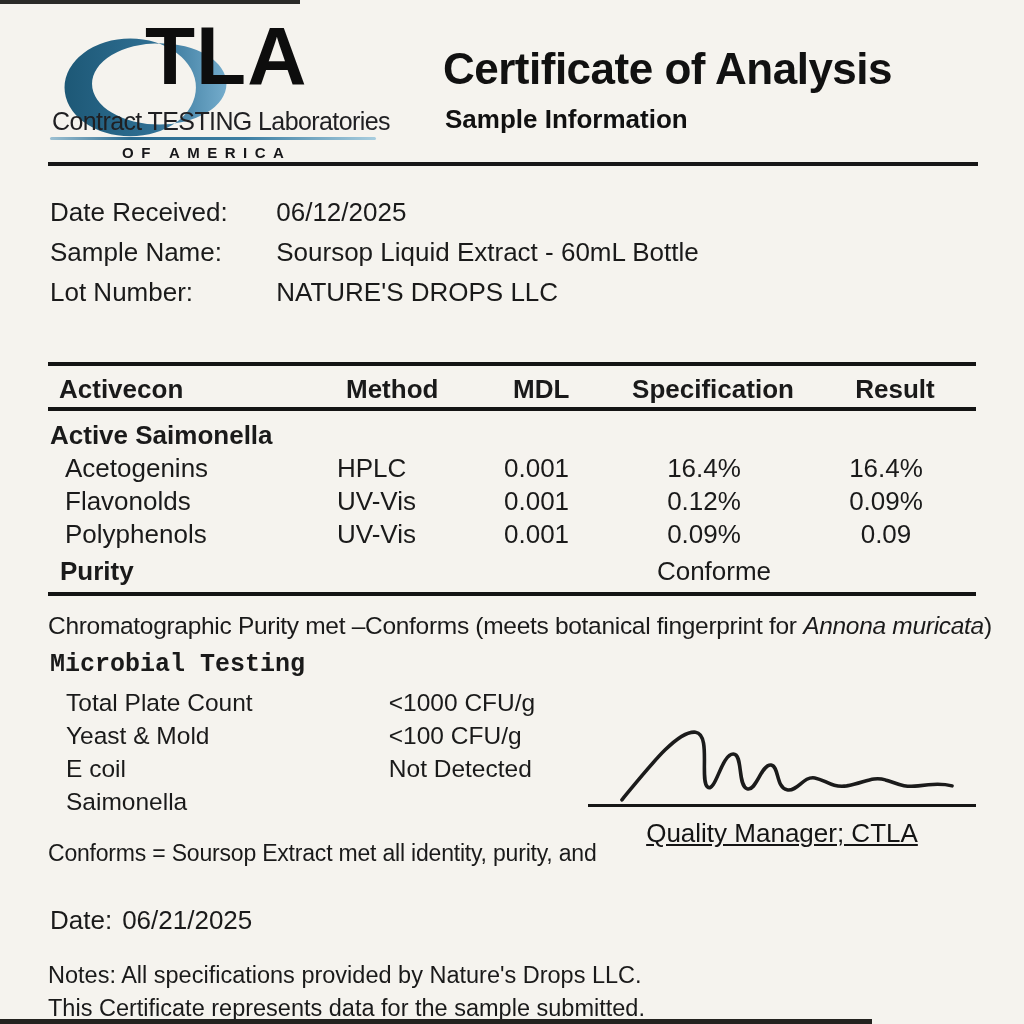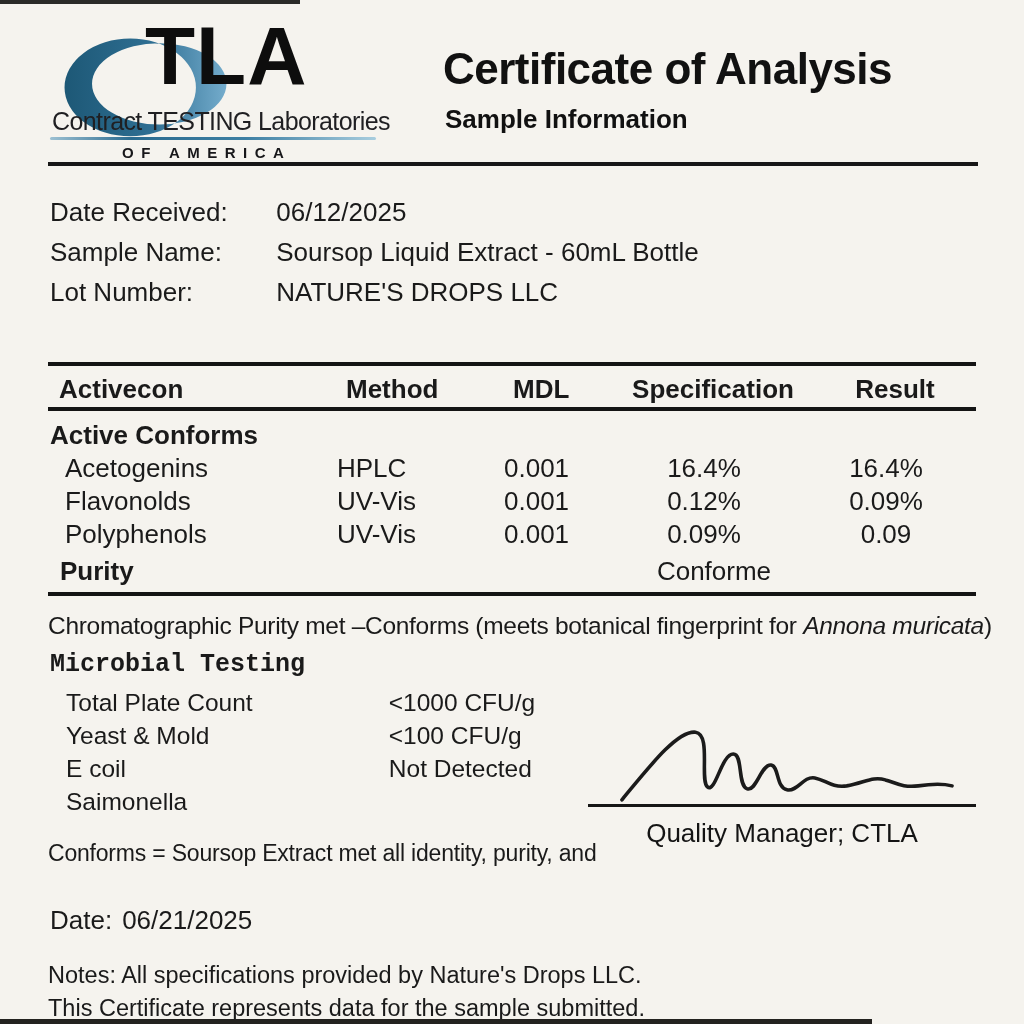--- a/index.html
+++ b/index.html
@@ -82,21 +82,21 @@
   
   .microbial { left:50px; top:650px; font-size:24.5px; }
   .microbial-title { font-weight:700; font-size:25px; margin-bottom:7px;font-family:Liberation Mono, monospace; }
   .mrow { height:33px; line-height:33px; white-space:nowrap; }
   .mtest { display:inline-block; width:332px; padding-left:16px; }
   .mresult { display:inline-block; }
 
   
   .sig-scribble { left:612px; top:722px; }
   .sig-line { left:588px; top:804px; width:388px; height:3px; background:#161616; }
-  .sig-caption { left:588px; top:818px; width:388px; text-align:center; font-size:26px; color:#141414; }
+  .sig-caption { left:588px; top:818px; width:388px; text-align:center; font-size:26px; color:#141414;text-decoration:underline; }
 
   
   .conforms-note { left:48px; top:840px; font-size:23px; letter-spacing:-0.2px; white-space:nowrap; }
   .date-line { left:50px; top:905px; font-size:26px; white-space:nowrap; }
   .date-line .dv { margin-left:10px; }
   .notes { left:48px; top:959px; font-size:23.5px; }
   .notes div { height:33px; line-height:33px; white-space:nowrap; }
 </style>
 </head>
 <body>
@@ -149,21 +149,21 @@
     <div class="tbl-head trow">
       <span class="c-analyte">Activecon</span>
       <span class="c-method">Method</span>
       <span class="c-mdl">MDL</span>
       <span class="c-spec">Specification</span>
       <span class="c-result">Result</span>
     </div>
 
     <div class="abs tbl-rule-mid"></div>
 
-    <div class="tbl-section">Active Conforms</div>
+    <div class="tbl-section">Active Saimonella</div>
 
     <div class="tbl-body">
       <div class="trow">
         <span class="c-analyte c-analyte-indent">Acetogenins</span>
         <span class="c-method">HPLC</span>
         <span class="c-mdl">0.001</span>
         <span class="c-spec">16.4%</span>
         <span class="c-result">16.4%</span>
       </div>
       <div class="trow">

